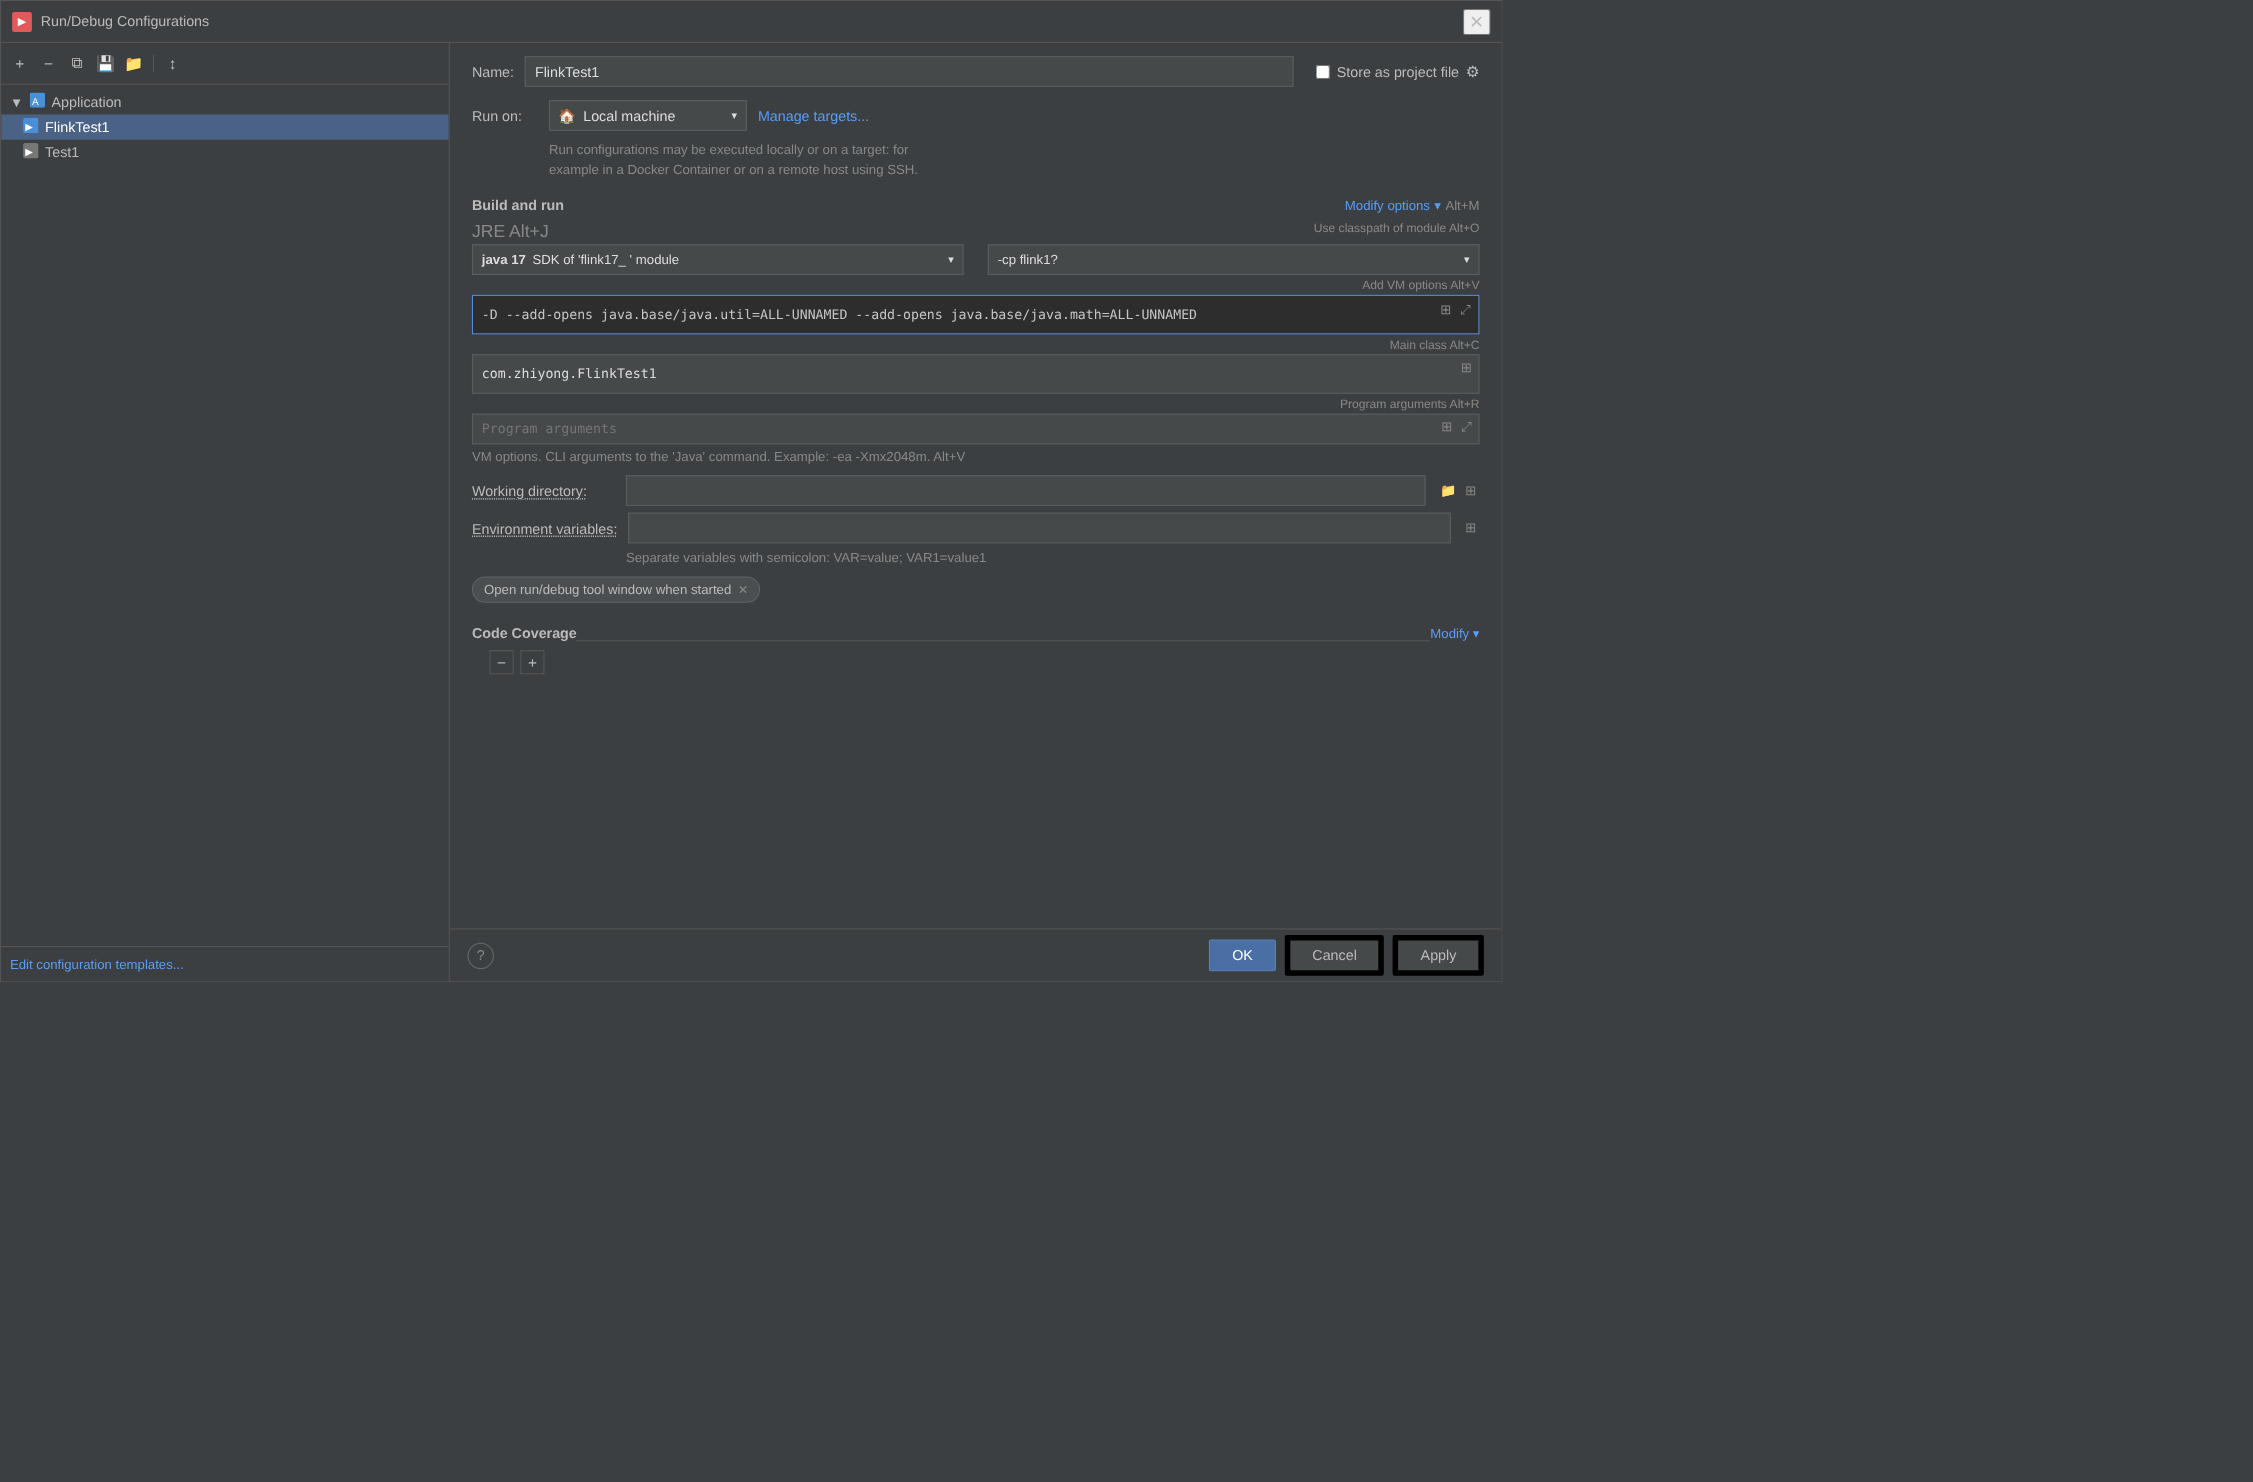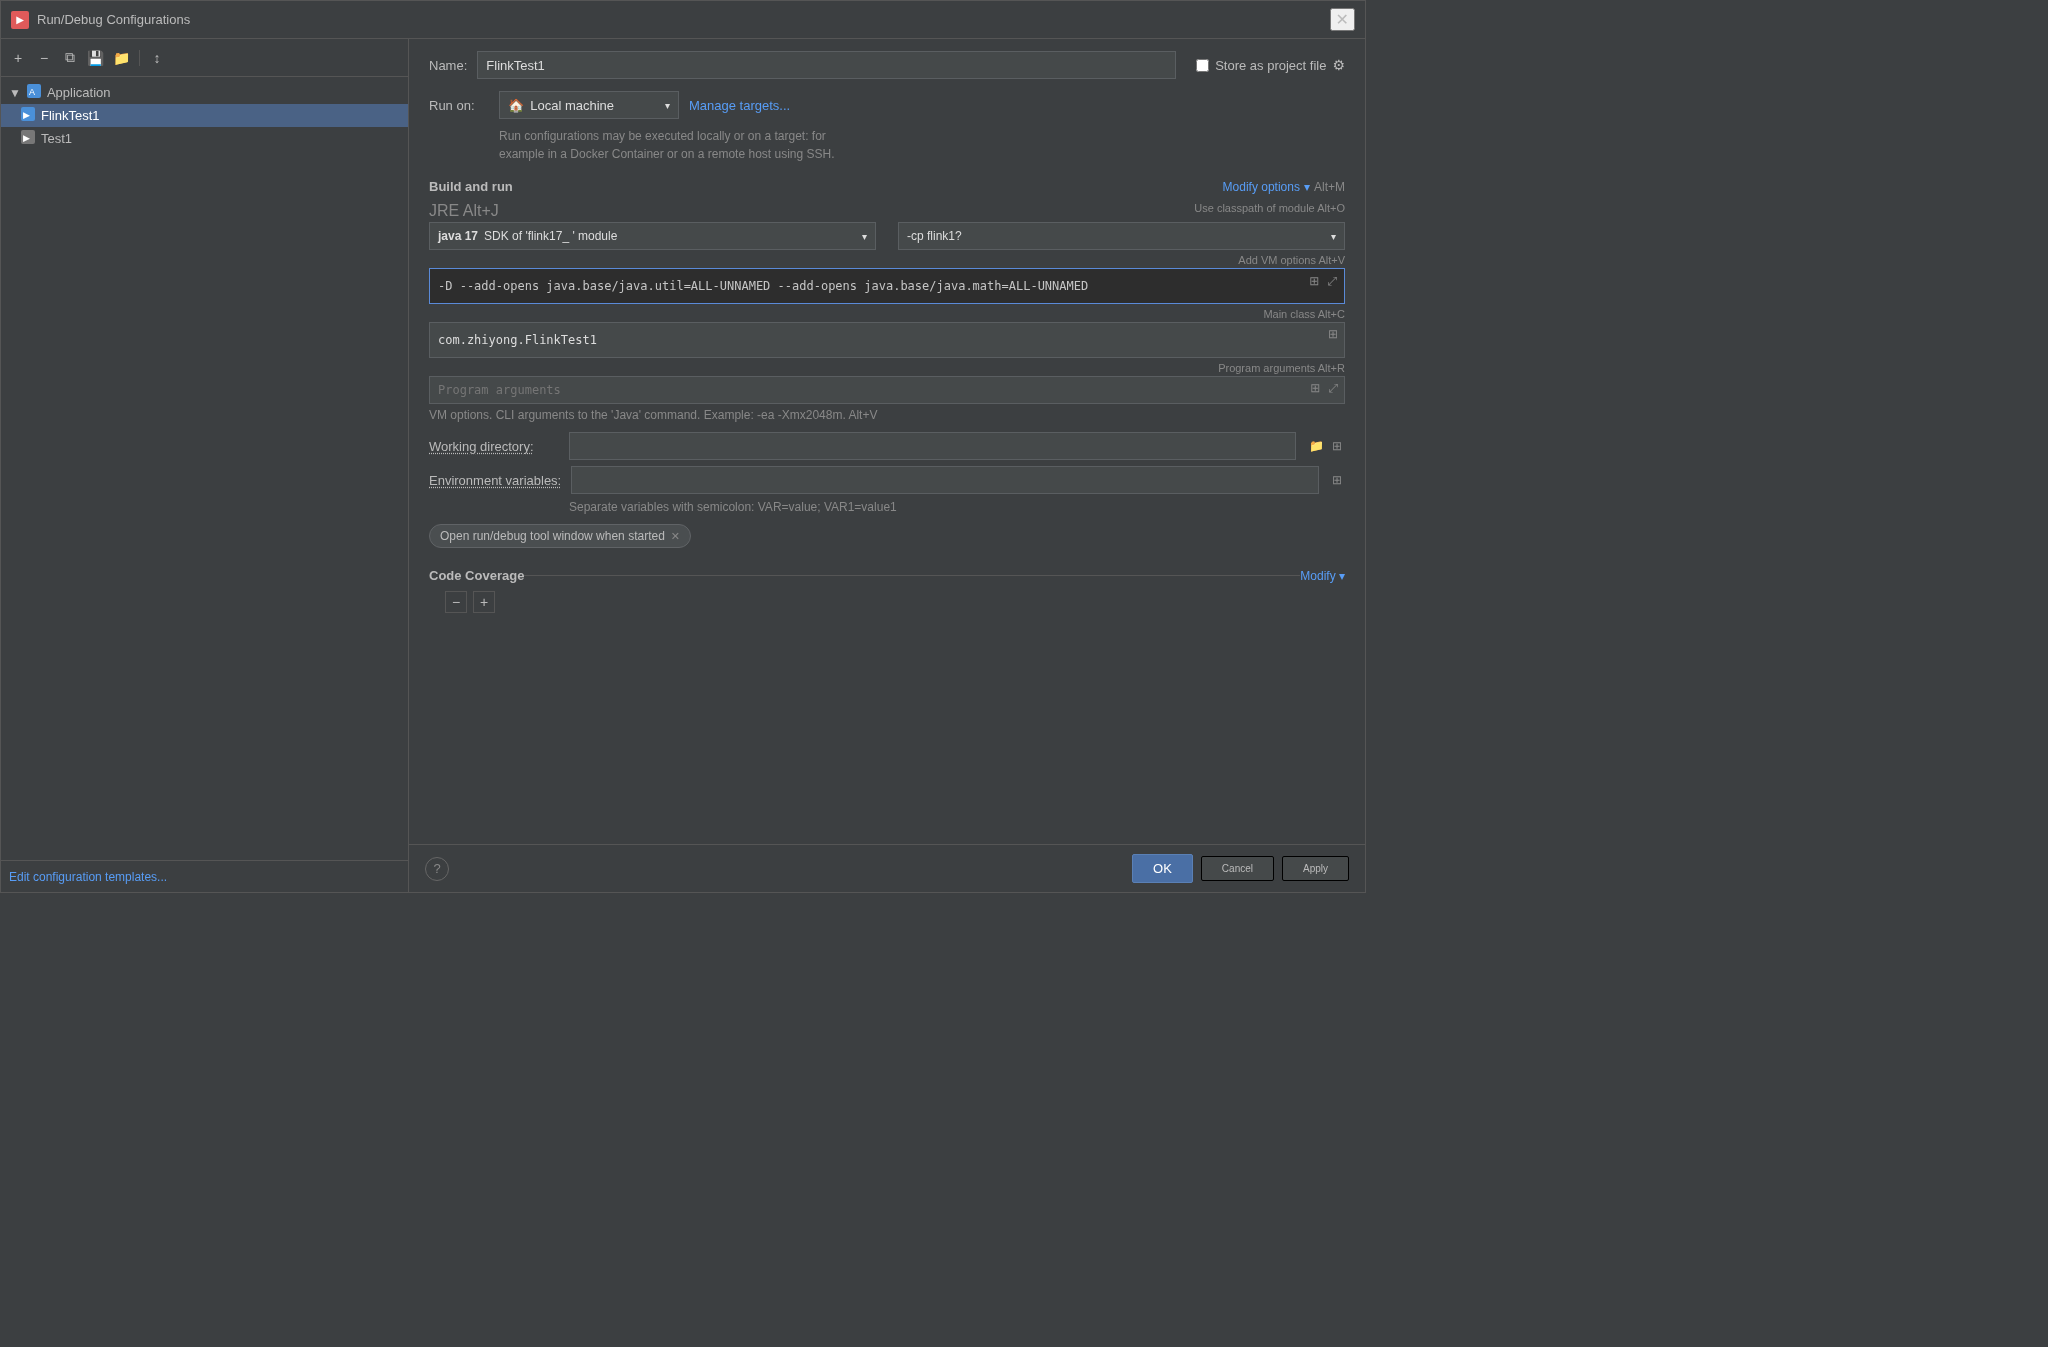--- a/index.html
+++ b/index.html
@@ -374,21 +374,21 @@
       cursor: pointer;
       color: #888;
       font-size: 11px;
     }
     .code-coverage-section {
       margin-top: 8px;
       padding-bottom: 10px;
     }
     .section-divider {
       display: flex;
-      align-items: center;
+      align-items: flex-end;
       gap: 0;
       margin-bottom: 8px;
     }
     .divider-line {
       flex: 1;
       height: 1px;
       background: #555;
     }
     .coverage-title {
       font-weight: bold;
@@ -454,25 +454,25 @@
       background: #4a6fa5;
       border: 1px solid #5a80b5;
       color: #fff;
       padding: 6px 20px;
       cursor: pointer;
       font-size: 13px;
       border-radius: 2px;
     }
     .btn-cancel, .btn-apply {
       background: #45494a;
-      border: 1px solid #000000;
+      border: 5px solid #000000;
       color: #bbb;
       padding: 6px 20px;
       cursor: pointer;
-      font-size: 10px;
+      font-size: 13px;
       border-radius: 2px;
     }
     .dropdown-arrow {
       font-size: 10px;
       margin-left: auto;
     }
     .name-row {
       display: flex;
       align-items: center;
       gap: 10px;

